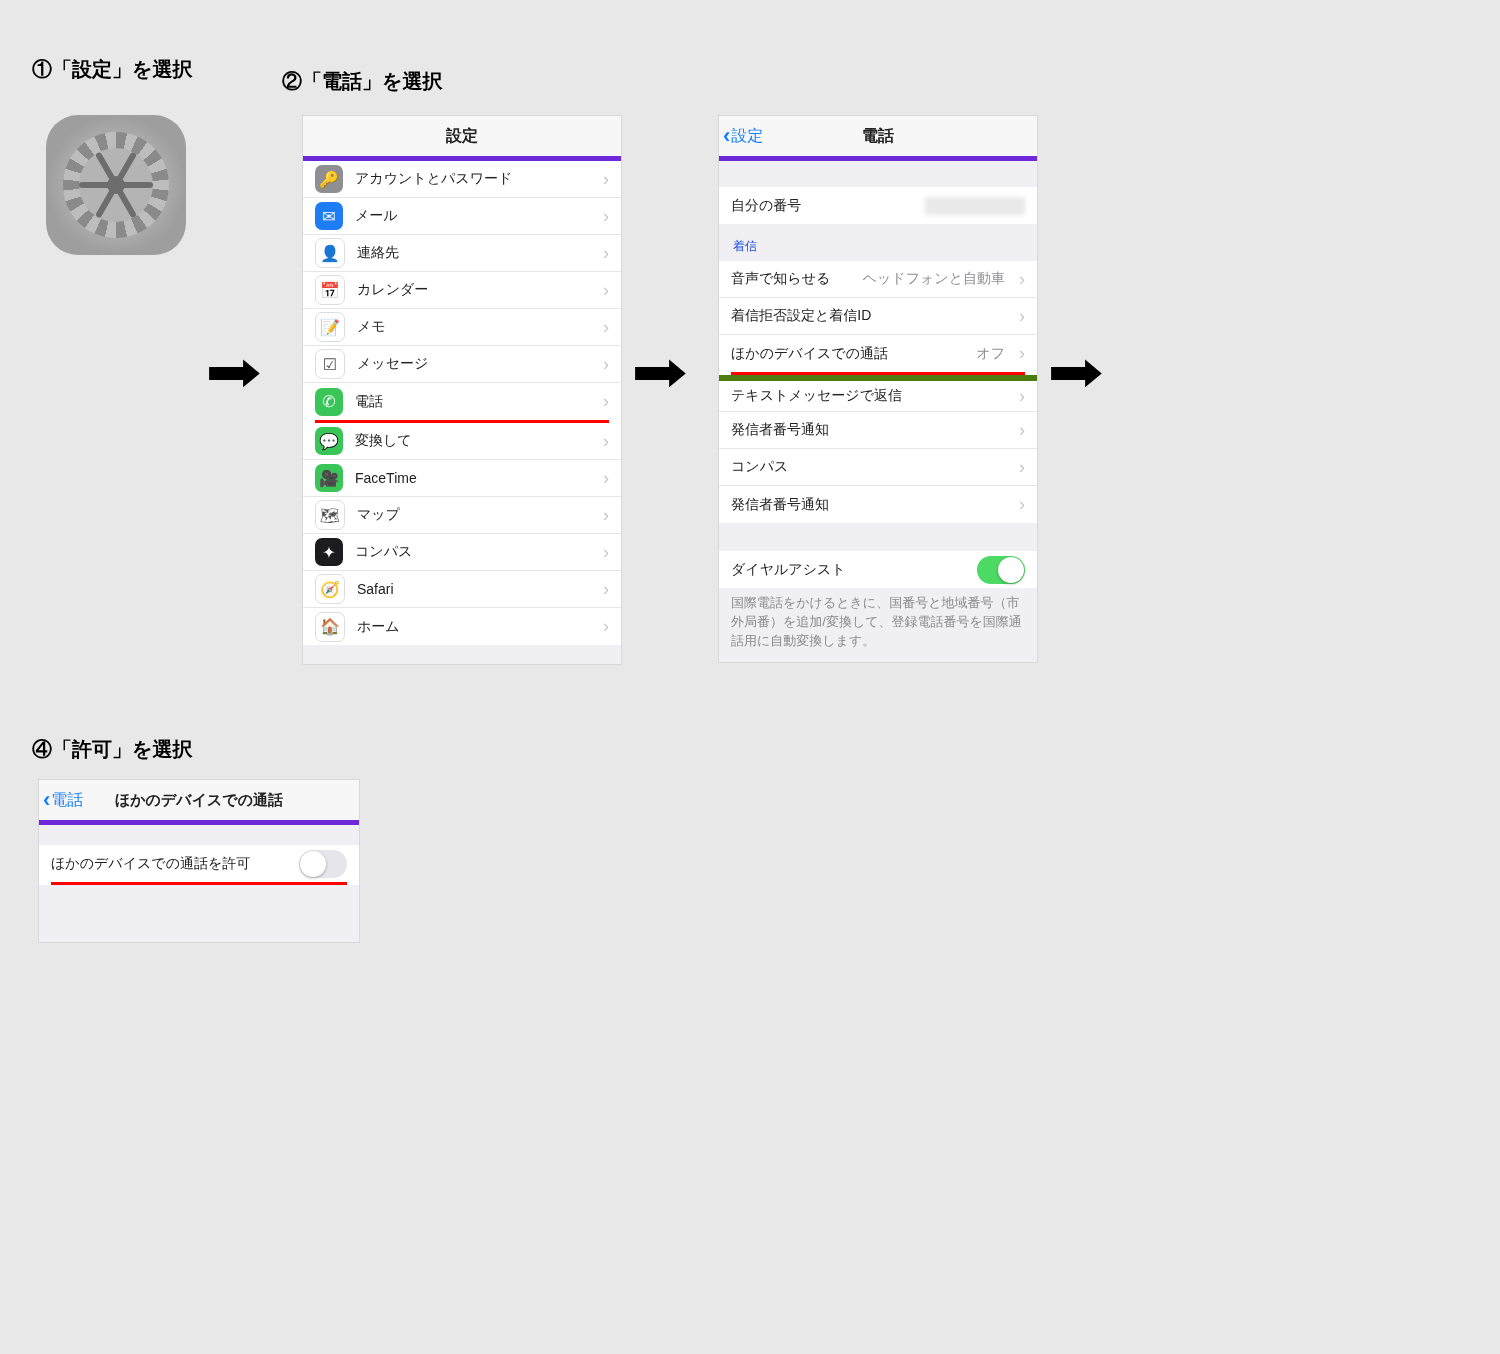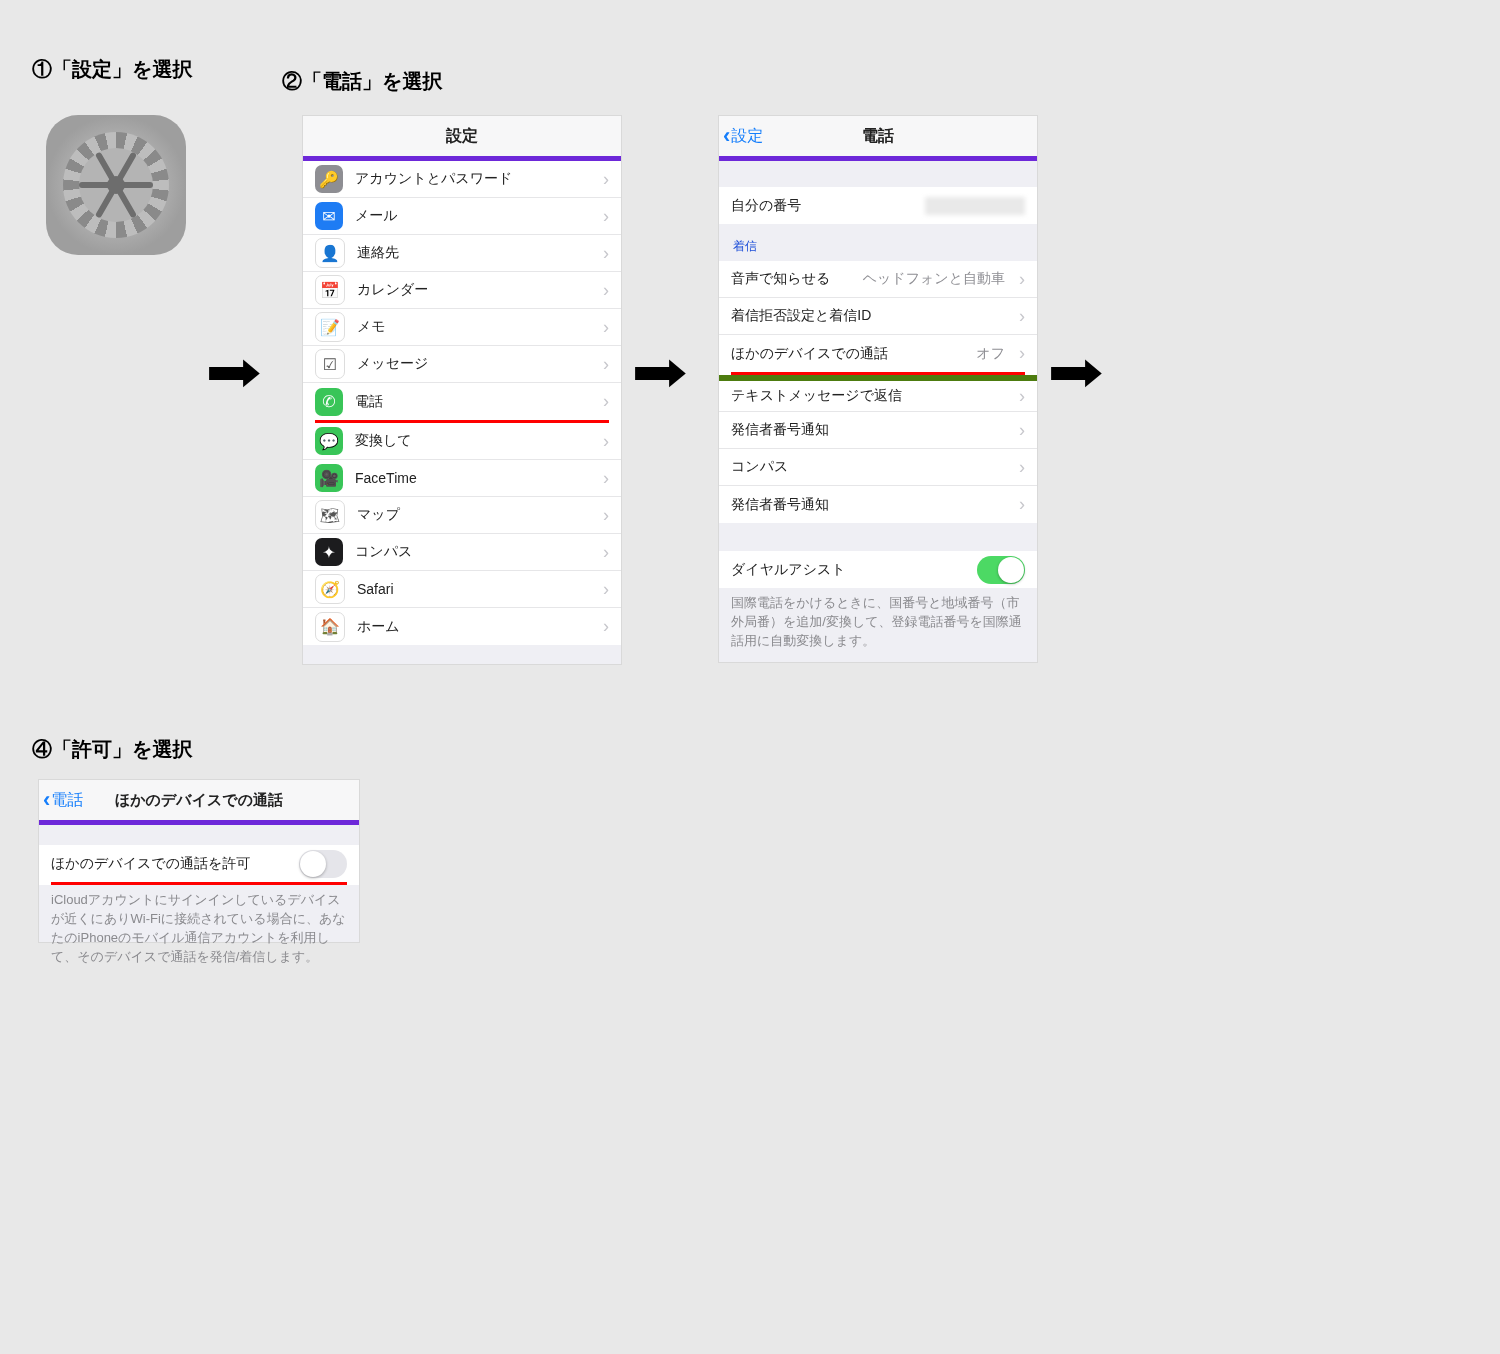--- a/index.html
+++ b/index.html
@@ -221,16 +221,15 @@
     <div style="height:20px"></div>
     <div class="list">
       <div class="row" style="border-bottom:none">
         <span>ほかのデバイスでの通話を許可</span>
         <div class="toggle tg-off">
             <div class="knob"></div>
           </div>
       </div>
       <div class="redline"></div>
     </div>
-    <div class="footer-txt">iCloudアカウントにサインインしているデバイスが近くにありWi-Fiに接続されている場合に、あなたのiPhoneのモバイル通信アカウントを利用して、そのデバイスで通話を発信/着信します。</div>
   </div>
 
 </div>
 
 </body></html>

